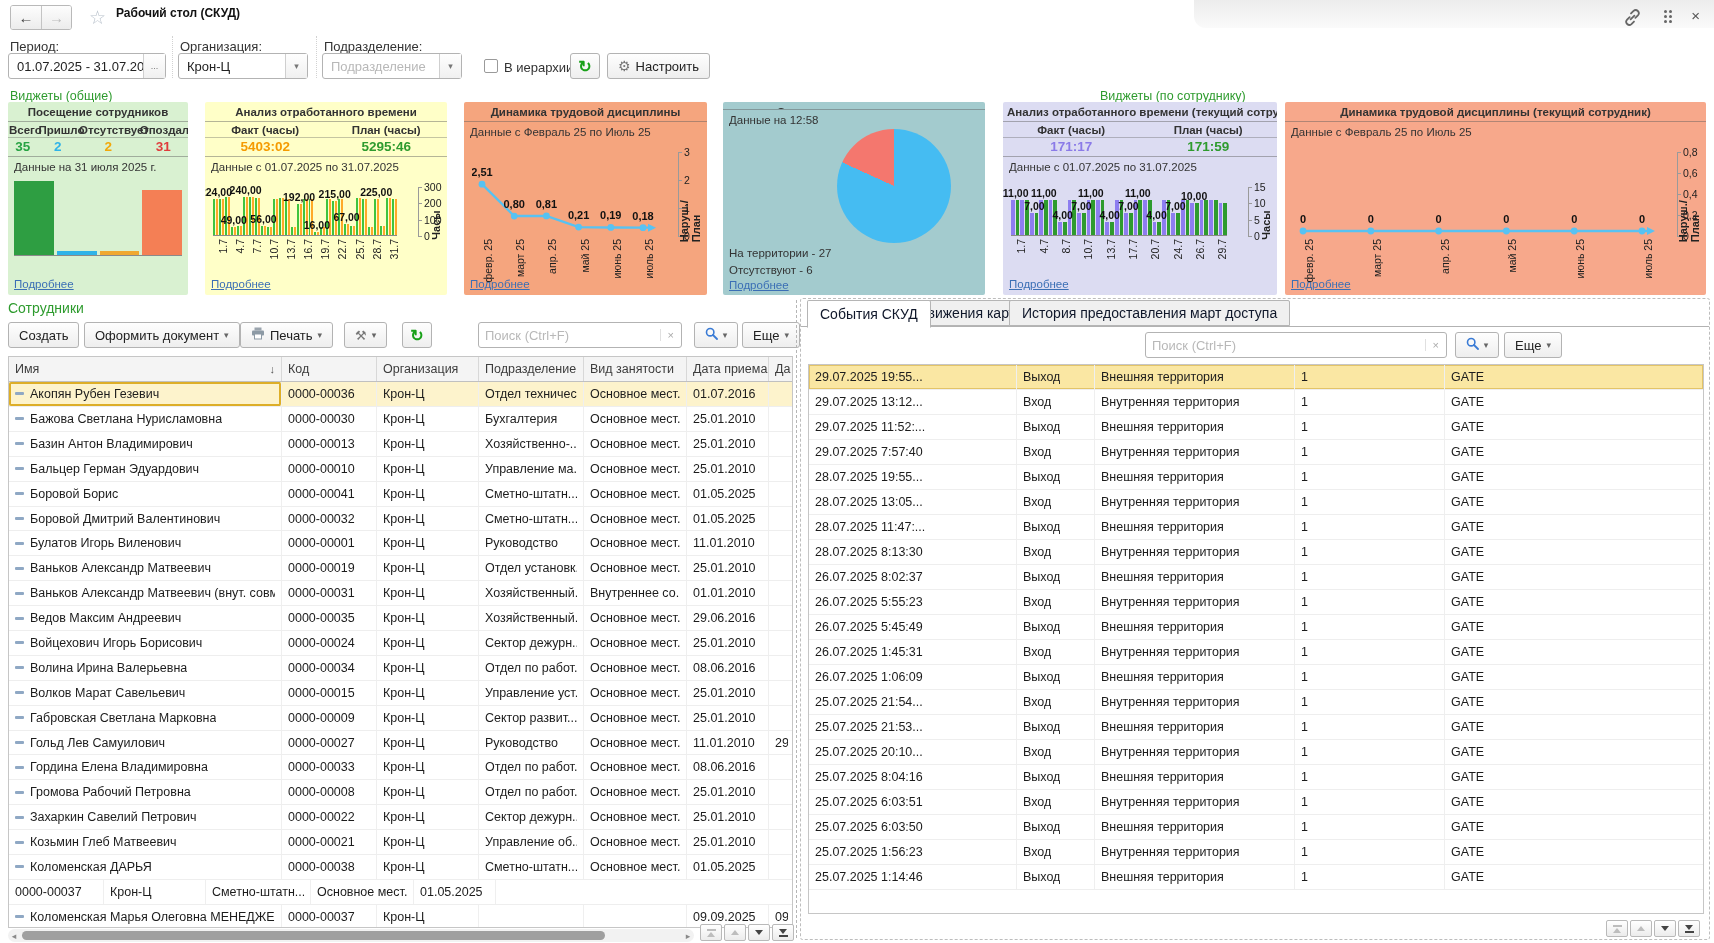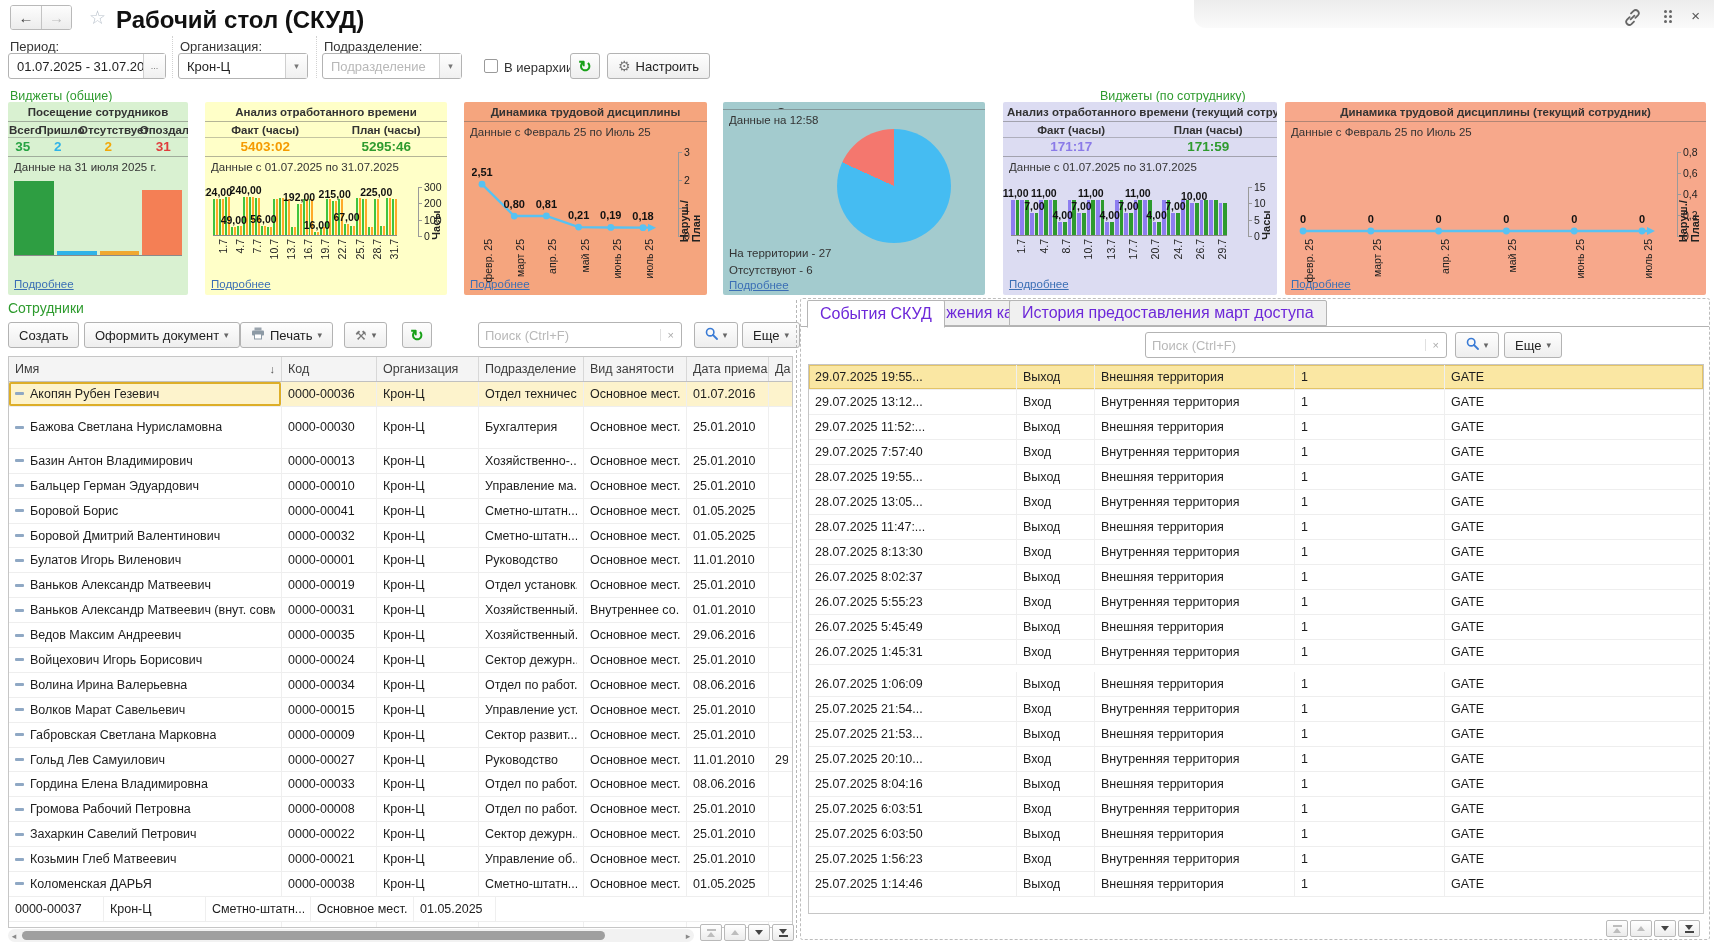--- a/index.html
+++ b/index.html
@@ -9,21 +9,21 @@
 
   
   .chrome { position:absolute; right:0; top:0; width:520px; height:28px;
             background:linear-gradient(180deg,#ececec,#fafafa); border-bottom-left-radius:12px; }
   .navgrp { position:absolute; left:10px; top:5px; display:flex; border:1px solid #b9b9b9; border-radius:3px; overflow:hidden; background:#fff; }
   .navbtn { width:30px; height:23px; display:flex; align-items:center; justify-content:center;
             background:linear-gradient(#fdfdfd,#ececec); font-size:15px; color:#444; cursor:pointer; }
   .navbtn + .navbtn { border-left:1px solid #c4c4c4; }
   .navbtn.disabled { color:#bcbcbc; }
   .star { position:absolute; left:89px; top:6px; font-size:19px; color:#b9c2cc; cursor:pointer; }
-  .wtitle { position:absolute; left:116px; top:6px; font-size:24px; font-weight:700; color:#111; }
+  .wtitle { position:absolute; left:116px; top:6px; font-size:12px; font-weight:700; color:#111; }
   .topicon { position:absolute; top:8px; cursor:pointer; }
   .dots6 { display:grid; grid-template-columns:3px 3px; grid-gap:2px; }
   .dots6 i { width:3px; height:3px; background:#666; border-radius:50%; }
   .xclose { font-size:15px; color:#555; line-height:16px; }
 
   
   .flabel { position:absolute; top:39px; font-size:13px; color:#333; }
   .fsep { position:absolute; top:36px; height:42px; border-left:1px dotted #d2d2d2; }
   .fld { position:absolute; top:53px; height:26px; display:flex; align-items:center;
          border:1px solid #b3b3b3; border-radius:3px; background:#fff; font-size:13px; }
@@ -102,21 +102,21 @@
   .t-up { width:0; height:0; border-left:4px solid transparent; border-right:4px solid transparent; border-bottom:5px solid #444; }
   .t-dn { width:0; height:0; border-left:4px solid transparent; border-right:4px solid transparent; border-top:5px solid #444; }
   .t-bar { width:9px; height:2px; background:#444; }
   .disabled .t-up { border-bottom-color:#bdbdbd; } .disabled .t-bar { background:#bdbdbd; }
 
   
   .rpanel { position:absolute; left:800px; top:298px; width:910px; height:642px; border:1px dashed #bdbdbd; border-radius:3px; }
   .splitter { position:absolute; left:796px; top:300px; height:638px; border-left:1px dashed #b5b5b5; }
   .tabstrip-line { position:absolute; left:801px; top:326px; width:908px; border-top:1px solid #b2b2b2; }
   .tab { position:absolute; top:300px; height:26px; display:inline-flex; align-items:center; padding:0 12px;
-         border:1px solid #b5b5b5; background:#f0f0f0; border-radius:2px 2px 0 0; font-size:16px; color:#6d28d9; cursor:pointer; white-space:nowrap; }
+         border:1px solid #b5b5b5; background:#f0f0f0; border-radius:2px 2px 0 0; font-size:14px; color:#0f172a; cursor:pointer; white-space:nowrap; }
   .tab.active { background:#fff; height:28px; border-bottom:1px solid #fff; z-index:3; }
 </style>
 </head>
 <body>
 
 <div class="chrome"></div>
 <div class="navgrp">
   <div class="navbtn">←</div>
   <div class="navbtn disabled">→</div>
 </div>
@@ -584,21 +584,21 @@
       <div class="dtd" style="width: 103px;">
         <span style="overflow: hidden; text-overflow: clip;">Основное мест...</span>
       </div>
       <div class="dtd" style="width: 82px;">
         <span style="overflow: hidden; text-overflow: clip;">01.07.2016</span>
       </div>
       <div class="dtd" style="width: 25px;">
         <span style="overflow: hidden; text-overflow: clip;"></span>
       </div>
     </div>
-    <div class="dtr" style="height: 42px;">
+    <div class="dtr" style="height: 25px;">
       <div class="dtd" style="width: 273px;">
         <span class="dash"></span>
         <span style="overflow: hidden; text-overflow: clip;">Бажова Светлана Нурисламовна</span>
       </div>
       <div class="dtd" style="width: 95px;">
         <span style="overflow: hidden; text-overflow: clip;">0000-00030</span>
       </div>
       <div class="dtd" style="width: 102px;">
         <span style="overflow: hidden; text-overflow: clip;">Крон-Ц</span>
       </div>
@@ -1338,21 +1338,21 @@
       <div class="dtd" style="width: 200px;">
         <span style="overflow: hidden; text-overflow: clip;">Внутренняя территория</span>
       </div>
       <div class="dtd" style="width: 150px;">
         <span style="overflow: hidden; text-overflow: clip;">1</span>
       </div>
       <div class="dtd" style="width: 258px;">
         <span style="overflow: hidden; text-overflow: clip;">GATE</span>
       </div>
     </div>
-    <div class="dtr" style="height: 25px; margin-top: 7px;">
+    <div class="dtr" style="height: 25px;">
       <div class="dtd" style="width: 208px;">
         <span style="overflow: hidden; text-overflow: clip;">26.07.2025 1:06:09</span>
       </div>
       <div class="dtd" style="width: 78px;">
         <span style="overflow: hidden; text-overflow: clip;">Выход</span>
       </div>
       <div class="dtd" style="width: 200px;">
         <span style="overflow: hidden; text-overflow: clip;">Внешняя территория</span>
       </div>
       <div class="dtd" style="width: 150px;">

